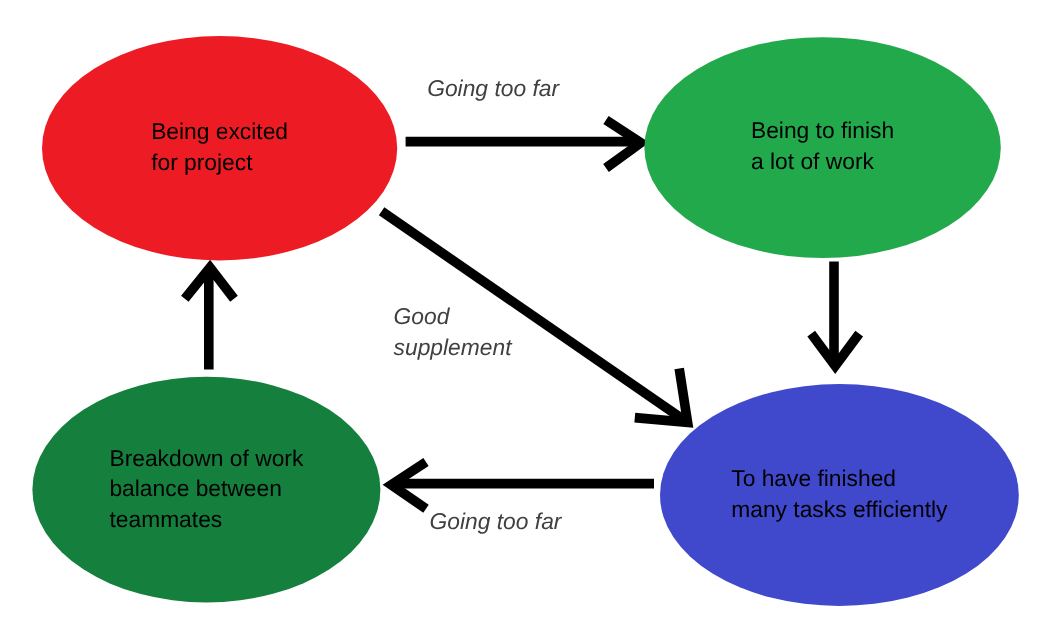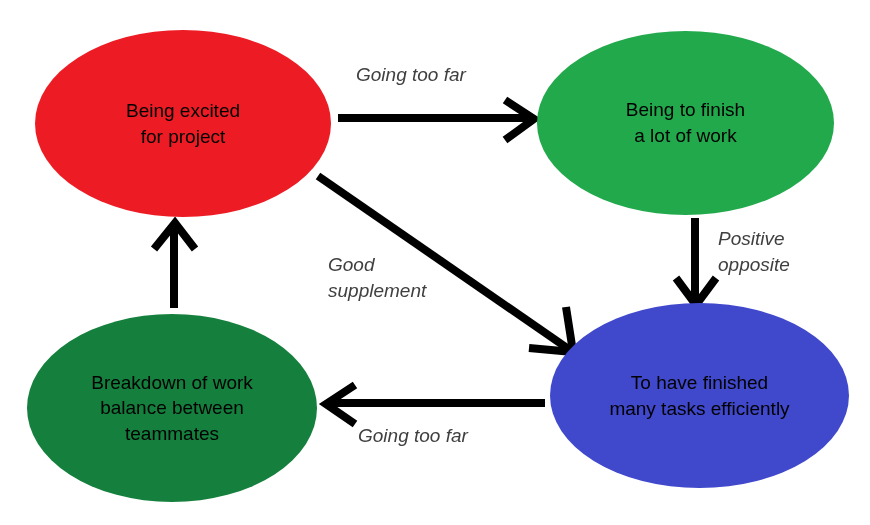--- a/index.html
+++ b/index.html
@@ -14,39 +14,38 @@
     background: #ffffff;
     overflow: hidden;
     font-family: "Liberation Sans", sans-serif;
   }
   .node {
     position: absolute;
     display: flex;
     align-items: center;
     justify-content: center;
     border-radius: 50%;
-    text-align: center;
     color: #000000;
     font-size: 19px;
     line-height: 1.35;
     font-family: "Liberation Sans", sans-serif;
     box-sizing: border-box;
   }
   .node-label {
     padding: 0 14px;
     white-space: pre-line;
   }
   #node-excited {
     left: 35px;  top: 30px;  width: 296px; height: 187px;
   }
   #node-finish {
     left: 537px; top: 31px;  width: 297px; height: 184px;
   }
   #node-efficient {
-    left: 550px; top: 303px; width: 299px; height: 185px;
+    left: 550px; top: 320px; width: 299px; height: 185px;
   }
   #node-breakdown {
     left: 27px;  top: 314px; width: 290px; height: 188px;
   }
   .edge-label {
     position: absolute;
     font-family: "Liberation Sans", sans-serif;
     font-style: italic;
     font-size: 19px;
     line-height: 1.35;
@@ -114,22 +113,20 @@
   </div>
 
   <div class="node" id="node-breakdown" style="background:#15803d">
     <span class="node-label">Breakdown of work
 balance between
 teammates</span>
   </div>
 
   <div class="edge-label" id="label-going-too-far-top">Going too far</div>
 
-  <div class="edge-label" id="label-positive-opposite">Positive
-opposite</div>
 
   <div class="edge-label" id="label-good-supplement">Good
 supplement</div>
 
   <div class="edge-label" id="label-going-too-far-bottom">Going too far</div>
 
 
 </div>
 
 </body></html>

